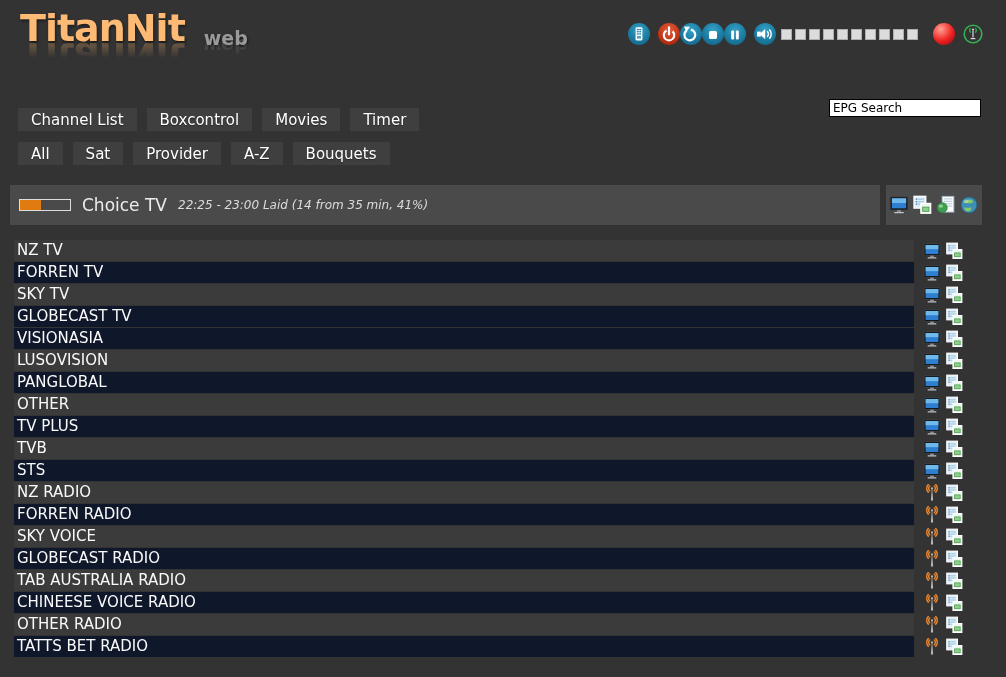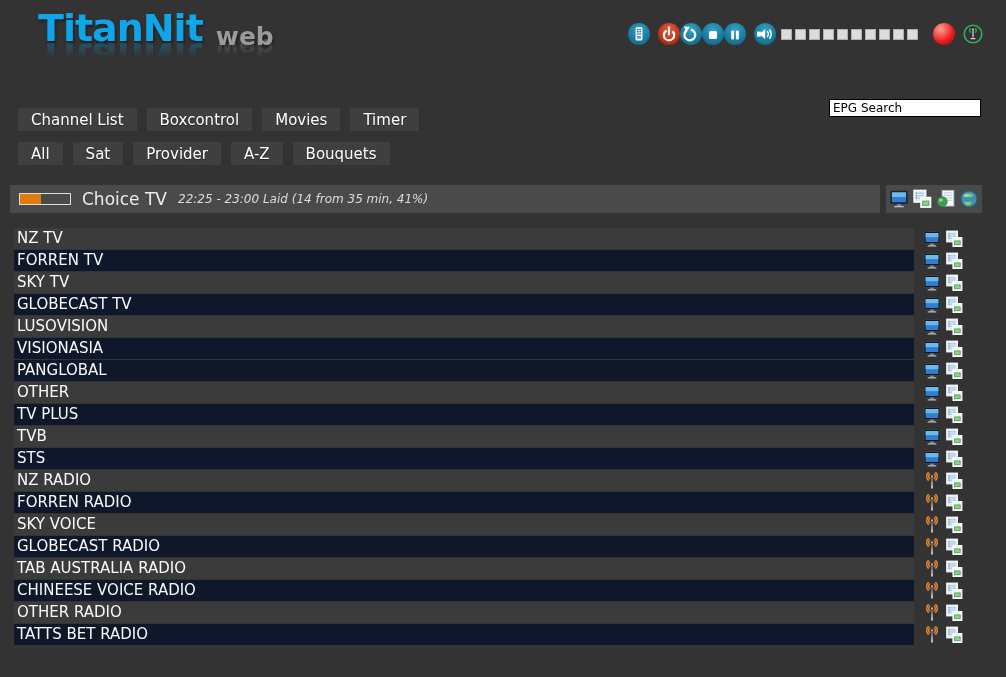--- a/index.html
+++ b/index.html
@@ -8,23 +8,23 @@
     width:1006px; height:677px; overflow:hidden;
     background:#333333;
     font-family:"DejaVu Sans","Liberation Sans",sans-serif;
   }
   
   .header { position:relative; height:185px; }
   .logo {
     position:absolute; left:20px; top:6px; font-weight:bold; white-space:nowrap;
     -webkit-box-reflect: below -16px linear-gradient(transparent 45%, rgba(0,0,0,.45));
   }
-  .logo-main { font-size:38px; color:#0ea5e9; letter-spacing:-1px;
-               text-shadow:1px 2px 3px rgba(0,0,0,.45);margin-left:18px; }
-  .logo-sub  { font-size:25px; color:#9a9a9a; margin-left:13px; display:inline-block;
+  .logo-main { font-size:38px; color:#fdba74; letter-spacing:-1px;
+               text-shadow:1px 2px 3px rgba(0,0,0,.45); }
+  .logo-sub  { font-size:19px; color:#9a9a9a; margin-left:19px; display:inline-block;
                transform:translateY(4px); text-shadow:1px 2px 3px rgba(0,0,0,.45); }
   .top-toolbar { position:absolute; top:23px; right:22px; display:flex; align-items:center; }
   .cbtn { width:22px; height:22px; border-radius:50%; border:none; padding:0;
           display:flex; align-items:center; justify-content:center; cursor:pointer; }
   .cbtn.blue { background:radial-gradient(circle at 50% 32%, #35a2c8 0%, #1b7ba0 55%, #135e7c 100%); }
   .cbtn.red  { background:radial-gradient(circle at 50% 32%, #e4603f 0%, #bf3214 60%, #8f2008 100%); }
   .cbtn svg { display:block; }
   .sp8 { width:8px; }
   .vol-strip { display:flex; gap:3px; margin-left:5px; }
   .vol-seg { width:11px; height:11px; background:#dcdcdc; border:1px solid #aeaeae; cursor:pointer; }
@@ -38,21 +38,21 @@
   }
   .nav-row { position:absolute; left:18px; display:flex; gap:10px; }
   .nav-row.main    { top:108px; }
   .nav-row.filters { top:142px; }
   .btn {
     background:#3f3f3f; color:#fff; border:none; cursor:pointer;
     font-family:inherit; font-size:15px; height:23px; padding:0 13px;
     text-shadow:0 1px 1px rgba(0,0,0,.4);
   }
   
-  .now-bar-row { display:flex; margin:0 24px 0 10px; height:28px; gap:6px; }
+  .now-bar-row { display:flex; margin:0 24px 0 10px; height:40px; gap:6px; }
   .now-bar { flex:1; background:#4a4a4a; display:flex; align-items:center; padding:0 9px; gap:11px; }
   .progress { width:52px; height:12px; border:1px solid #dedede; background:transparent; flex:none; }
   .progress-fill { height:100%; background:#e07b10; }
   .now-channel { font-size:17px; color:#ececec; white-space:nowrap; }
   .now-epg { font-size:12px; color:#dcdcdc; white-space:nowrap;font-style:italic; }
   .now-actions { width:96px; background:#4a4a4a; display:flex; align-items:center; justify-content:space-evenly; }
   .act { width:20px; height:20px; border:none; background:none; padding:0; cursor:pointer; }
   .act svg { display:block; }
   
   .channel-list { margin-top:15px; padding-left:14px; }
@@ -333,51 +333,51 @@
         </svg>
       </button>
     <button class="row-ic second">
         <svg width="18" height="18">
           <use href="#ic-copy"></use>
         </svg>
       </button>
   </div>
 
   <div class="row-line">
+    <div class="row-bar light">
+      <span class="ch-name">VISIONASIA</span>
+    </div>
+    <button class="row-ic first">
+        <svg width="18" height="18">
+          <use href="#ic-tv"></use>
+        </svg>
+      </button>
+    <button class="row-ic second">
+        <svg width="18" height="18">
+          <use href="#ic-copy"></use>
+        </svg>
+      </button>
+  </div>
+
+  <div class="row-line">
     <div class="row-bar dark">
       <span class="ch-name">LUSOVISION</span>
     </div>
     <button class="row-ic first">
         <svg width="18" height="18">
           <use href="#ic-tv"></use>
         </svg>
       </button>
     <button class="row-ic second">
         <svg width="18" height="18">
           <use href="#ic-copy"></use>
         </svg>
       </button>
   </div>
 
-  <div class="row-line">
-    <div class="row-bar light">
-      <span class="ch-name">VISIONASIA</span>
-    </div>
-    <button class="row-ic first">
-        <svg width="18" height="18">
-          <use href="#ic-tv"></use>
-        </svg>
-      </button>
-    <button class="row-ic second">
-        <svg width="18" height="18">
-          <use href="#ic-copy"></use>
-        </svg>
-      </button>
-  </div>
-
 
   <div class="row-line">
     <div class="row-bar light">
       <span class="ch-name">PANGLOBAL</span>
     </div>
     <button class="row-ic first">
         <svg width="18" height="18">
           <use href="#ic-tv"></use>
         </svg>
       </button>

